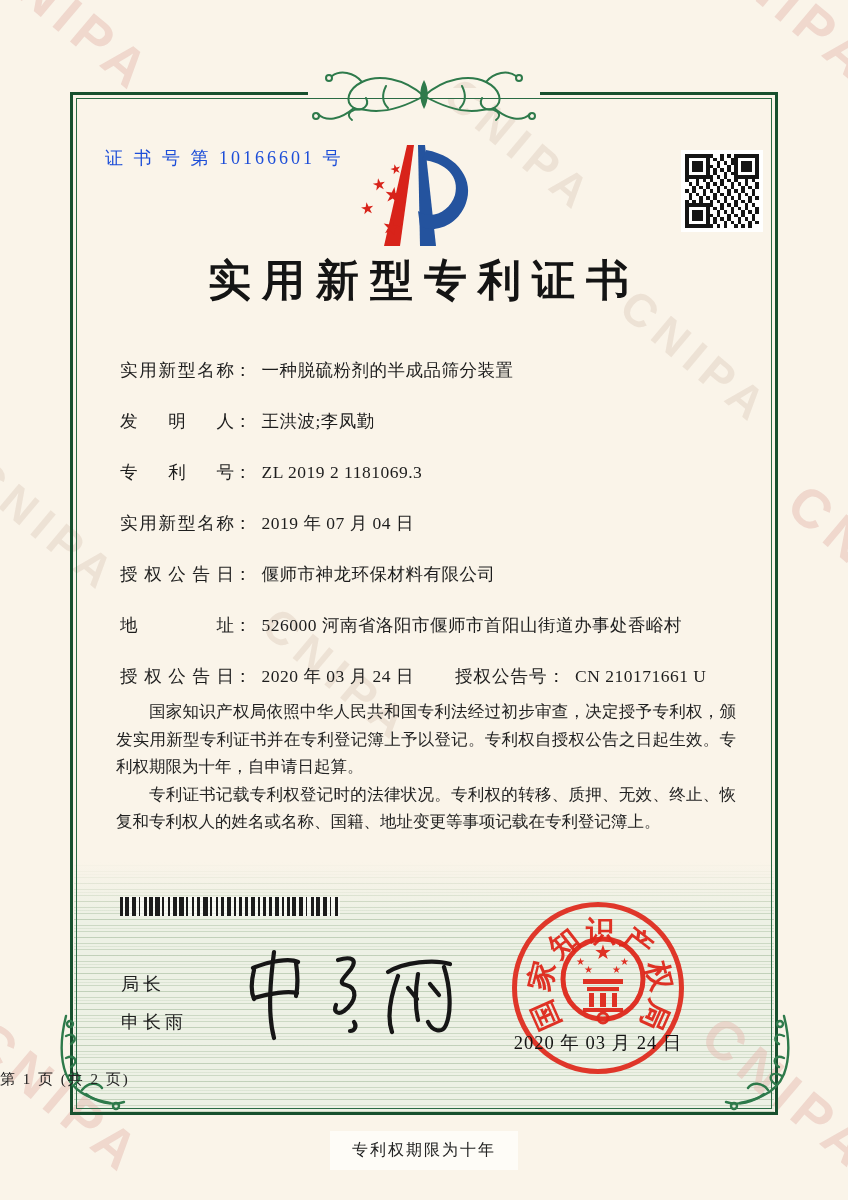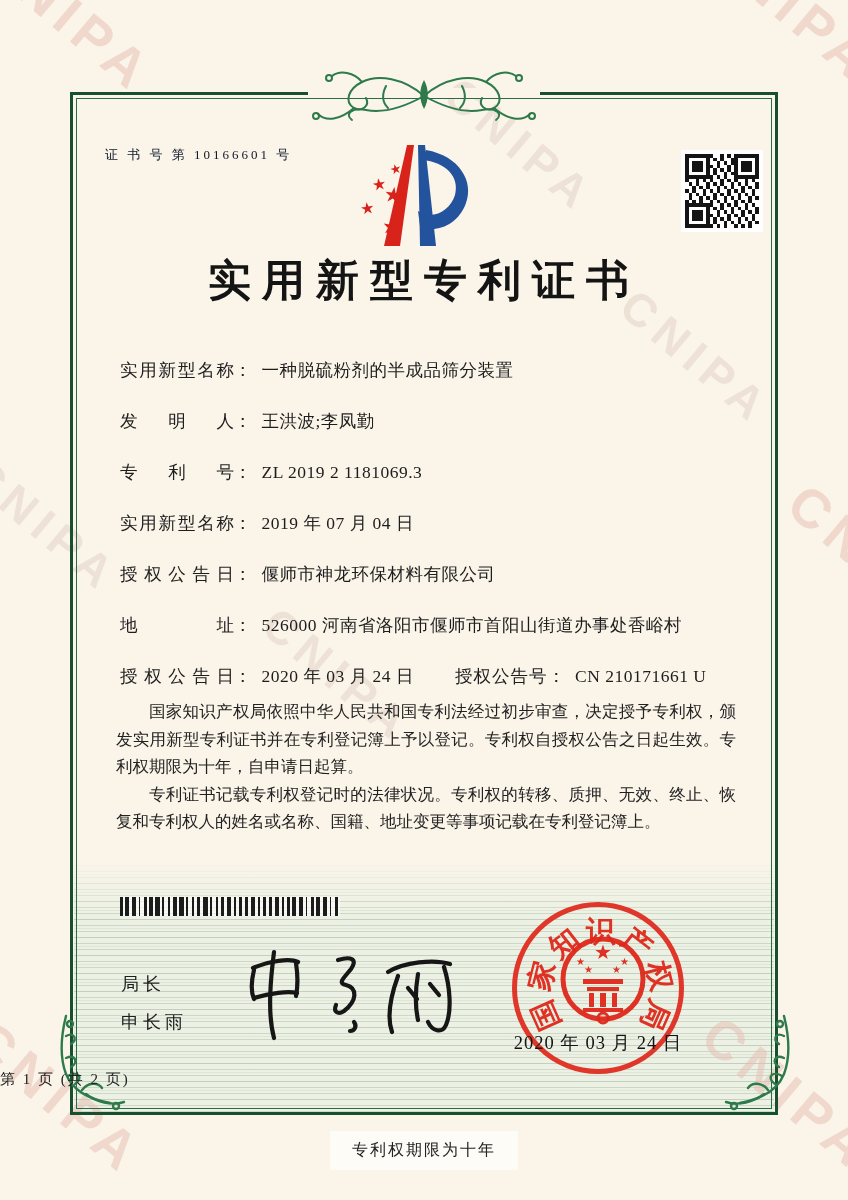--- a/index.html
+++ b/index.html
@@ -31,21 +31,21 @@
   .frame-outer{position:absolute;left:70px;top:92px;width:708px;height:1023px;
     border:3px solid #17502e;box-sizing:border-box;z-index:2;pointer-events:none;}
   .frame-inner{position:absolute;left:76px;top:98px;width:696px;height:1011px;
     border:1px solid #2a6b44;box-sizing:border-box;z-index:2;pointer-events:none;}
   .ornament-top{position:absolute;left:274px;top:62px;z-index:3;}
   .corner-orn{position:absolute;z-index:3;}
   .corner-orn.left{left:56px;top:1014px;}
   .corner-orn.right{left:722px;top:1014px;transform:scaleX(-1);}
   
   .cert-no{position:absolute;left:105px;top:146px;z-index:4;
-    font-size:13px;letter-spacing:3px;color:#0f172a;}
+    font-size:18px;letter-spacing:3px;color:#1d4ed8;}
   .logo{position:absolute;left:348px;top:140px;z-index:4;}
   .qr{position:absolute;left:681px;top:150px;width:82px;height:82px;background:#fff;
     z-index:4;display:flex;align-items:center;justify-content:center;}
   .qr-grid{display:grid;grid-template-columns:repeat(21,1fr);grid-template-rows:repeat(21,1fr);
     width:74px;height:74px;}
   .qr-grid i{display:block;}
   .qr-grid i.b{background:#141414;}
   .qr-grid i.w{background:#fff;}
   .title{position:absolute;left:0;top:252px;width:848px;text-align:center;z-index:4;
     font-size:43px;font-weight:700;letter-spacing:11px;color:#141414;}

